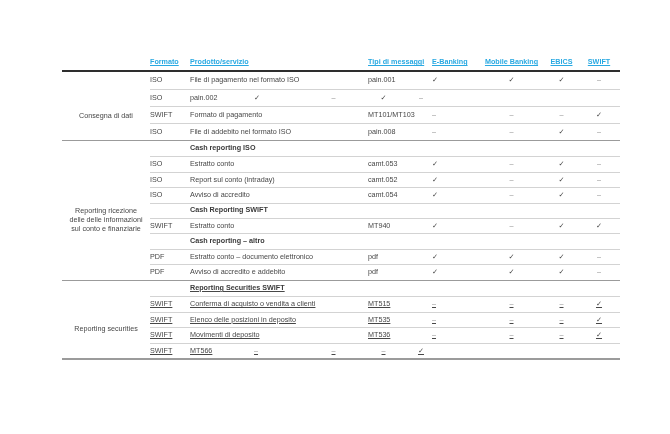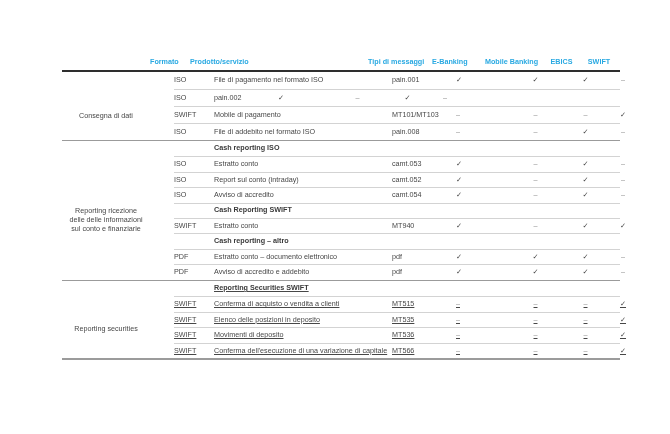--- a/index.html
+++ b/index.html
@@ -14,40 +14,40 @@
   }
   .table {
     position: absolute; left: 62px; top: 55px; width: 558px;
     font-size: 7.2px; line-height: 1.2;
   }
   .header-row {
     display: flex; align-items: center;
     height: 17px;
     border-bottom: 2px solid #2e2e2e;
   }
-  .th { color: #29A9E2; font-weight: bold; }
+  .th { color: #29A9E2; font-weight: bold; text-decoration: underline; }
   .cell { padding: 0; }
   .c-group   { width: 88px;  flex: none; }
   .c-formato { width: 40px;  flex: none; }
   .c-prodotto{ width: 178px; flex: none; }
   .c-tipo    { width: 64px;  flex: none; }
   .c-eb      { width: 46px;  flex: none; text-align: left; }
   .c-mb      { width: 67px;  flex: none; text-align: center; }
   .c-ebics   { width: 33px;  flex: none; text-align: center; }
   .c-swift   { width: 42px;  flex: none; text-align: center; }
   .section { position: relative; border-bottom: 1px solid #9b9b9b; }
   .section.last { border-bottom: 2px solid #9b9b9b; }
   .group-label {
     position: absolute; left: 0; top: 0; bottom: 0; width: 88px;
     display: flex; align-items: center; justify-content: center;
     text-align: center;
   }
   .group-label span { display: block; max-width: 74px; margin-top: 20px; }
   .rows { margin-left: 88px; }
-  .row { display: flex; align-items: center; margin-left: 24px; }
+  .row { display: flex; align-items: center; }
   .row + .row { border-top: 1px solid #d3d3d3; }
   .s0 .row { height: 17px; }
   .s1 .row { height: 15.4px; }
   .s2 .row { height: 15.6px; text-decoration: underline; }
   .subheader { font-weight: bold; color: #3a3a3a; }
   .mark { color: #434343; }
   .mark.dash { color: #8c8c8c; }
 </style>
 </head>
 <body>
@@ -82,21 +82,21 @@
       <div class="row">
         <div class="cell c-formato">ISO</div>
         <div class="cell c-tipo">pain.002</div>
         <div class="cell c-eb mark">✓</div>
         <div class="cell c-mb mark dash">–</div>
         <div class="cell c-ebics mark">✓</div>
         <div class="cell c-swift mark dash">–</div>
       </div>
       <div class="row">
         <div class="cell c-formato">SWIFT</div>
-        <div class="cell c-prodotto">Mobile di pagamento</div>
+        <div class="cell c-prodotto">Formato di pagamento</div>
         <div class="cell c-tipo">MT101/MT103</div>
         <div class="cell c-eb mark dash">–</div>
         <div class="cell c-mb mark dash">–</div>
         <div class="cell c-ebics mark dash">–</div>
         <div class="cell c-swift mark">✓</div>
       </div>
       <div class="row">
         <div class="cell c-formato">ISO</div>
         <div class="cell c-prodotto">File di addebito nel formato ISO</div>
         <div class="cell c-tipo">pain.008</div>
@@ -213,21 +213,20 @@
         <div class="cell c-formato">SWIFT</div>
         <div class="cell c-prodotto">Movimenti di deposito</div>
         <div class="cell c-tipo">MT536</div>
         <div class="cell c-eb mark dash">–</div>
         <div class="cell c-mb mark dash">–</div>
         <div class="cell c-ebics mark dash">–</div>
         <div class="cell c-swift mark">✓</div>
       </div>
       <div class="row">
         <div class="cell c-formato">SWIFT</div>
-        <div class="cell c-prodotto">Conferma dell'esecuzione di una variazione di capitale</div>
         <div class="cell c-tipo">MT566</div>
         <div class="cell c-eb mark dash">–</div>
         <div class="cell c-mb mark dash">–</div>
         <div class="cell c-ebics mark dash">–</div>
         <div class="cell c-swift mark">✓</div>
       </div>
     </div>
   </div>
 
 </div>

